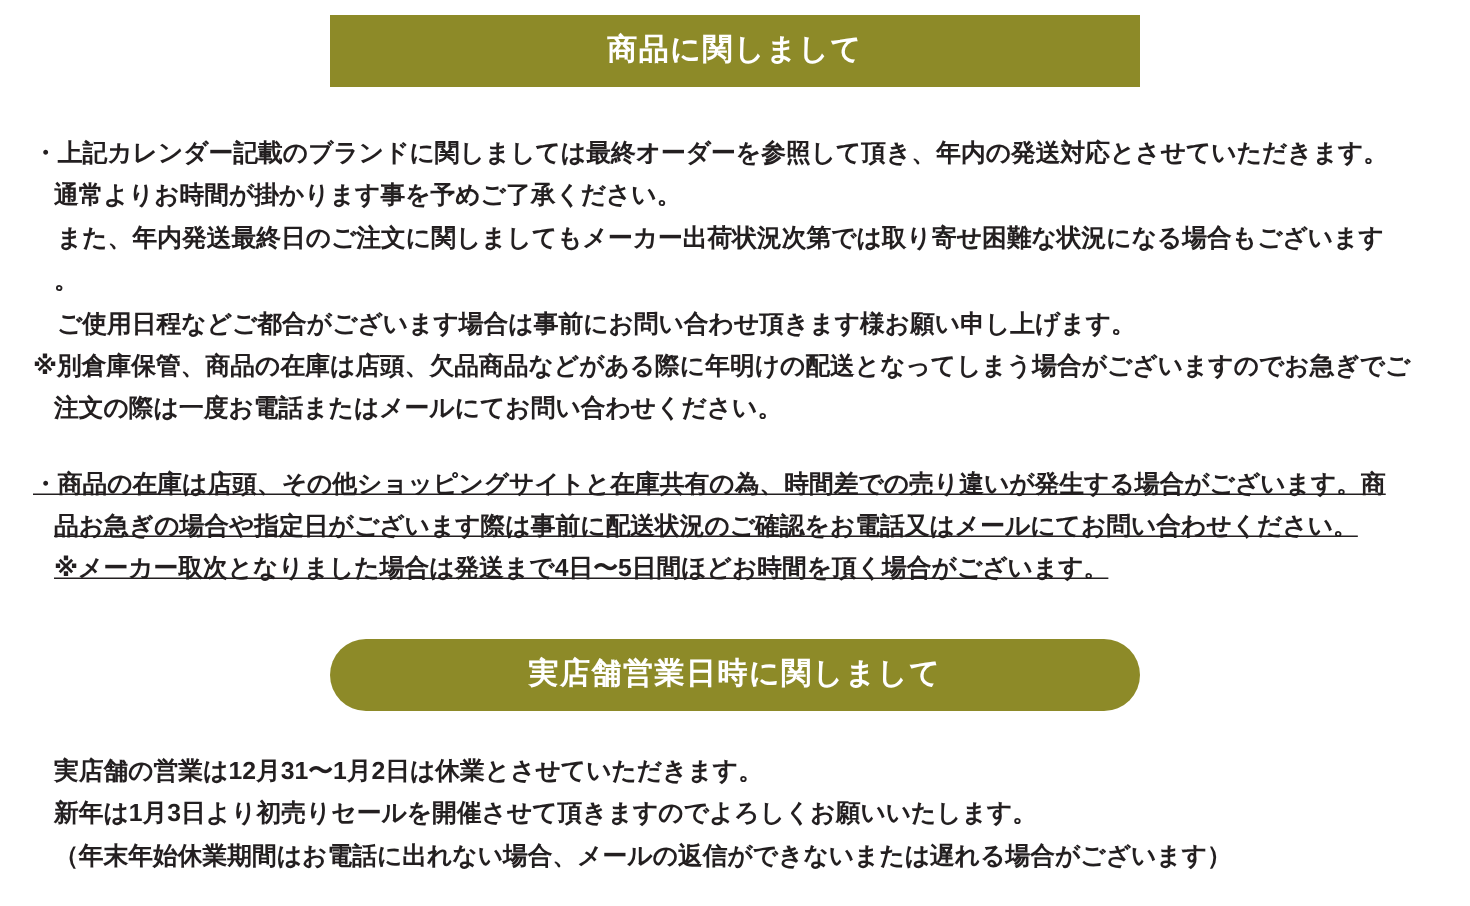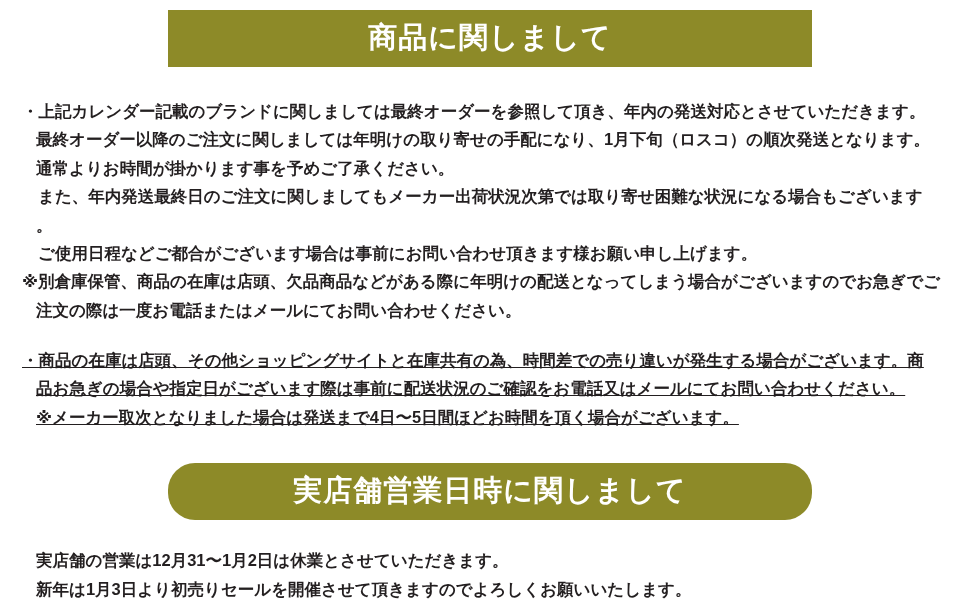--- a/index.html
+++ b/index.html
@@ -18,27 +18,27 @@
     position: relative;
     width: 980px;
     height: 604px;
     background: #ffffff;
     box-sizing: border-box;
   }
   .section-banner {
     background: #8d8a28;
     color: #ffffff;
     text-align: center;
-    font-size: 29px;
+    font-size: 20px;
     font-weight: 700;
     letter-spacing: 1px;
     line-height: 1.0;
     padding: 13px 0 15px 0;
     margin: 0 auto;
-    width: 644px;
+    width: 540px;
     box-sizing: border-box;
   }
   .banner-1 {
     margin-top: 10px;
   }
   .banner-2 {
     margin-top: 0px;
     border-radius: 27px;
   }
   .body-block {
@@ -70,21 +70,20 @@
 </style>
 </head>
 <body>
 
 <div class="page">
 
   <div class="section-banner banner-1">商品に関しまして</div>
 
   <div class="body-block block-1">
     <div class="ln ind-0">・上記カレンダー記載のブランドに関しましては最終オーダーを参照して頂き、年内の発送対応とさせていただきます。</div>
-    <div class="ln ind-1">最終オーダー以降のご注文に関しましては年明けの取り寄せの手配になり、1月下旬（ロスコ）の順次発送となります。</div>
     <div class="ln ind-1">通常よりお時間が掛かります事を予めご了承ください。</div>
     <div class="ln ind-2">また、年内発送最終日のご注文に関しましてもメーカー出荷状況次第では取り寄せ困難な状況になる場合もございます</div>
     <div class="ln ind-1">。</div>
     <div class="ln ind-2">ご使用日程などご都合がございます場合は事前にお問い合わせ頂きます様お願い申し上げます。</div>
     <div class="ln ind-0">※別倉庫保管、商品の在庫は店頭、欠品商品などがある際に年明けの配送となってしまう場合がございますのでお急ぎでご</div>
     <div class="ln ind-1">注文の際は一度お電話またはメールにてお問い合わせください。</div>
   </div>
 
   <div class="body-block block-2">
     <div class="ln ind-0">・商品の在庫は店頭、その他ショッピングサイトと在庫共有の為、時間差での売り違いが発生する場合がございます。商</div>

